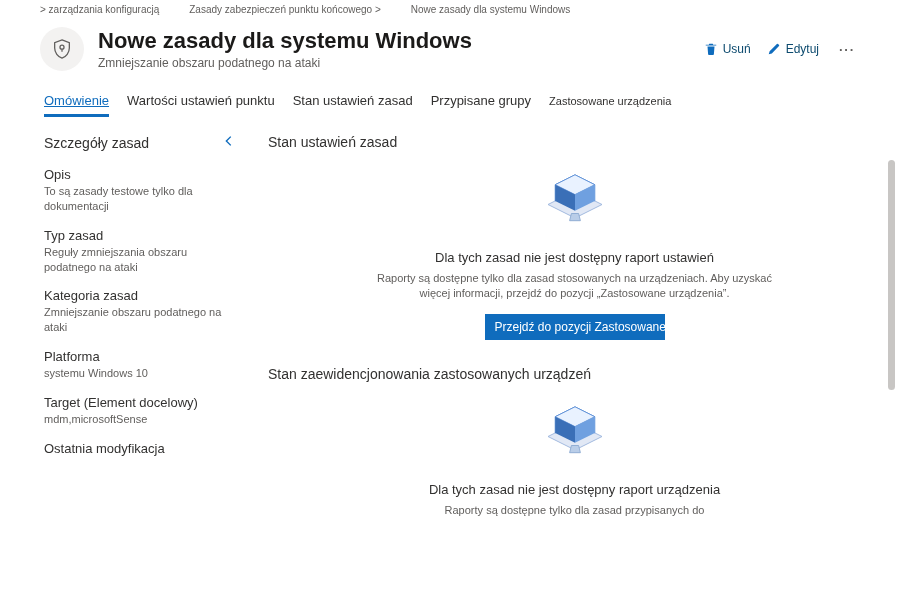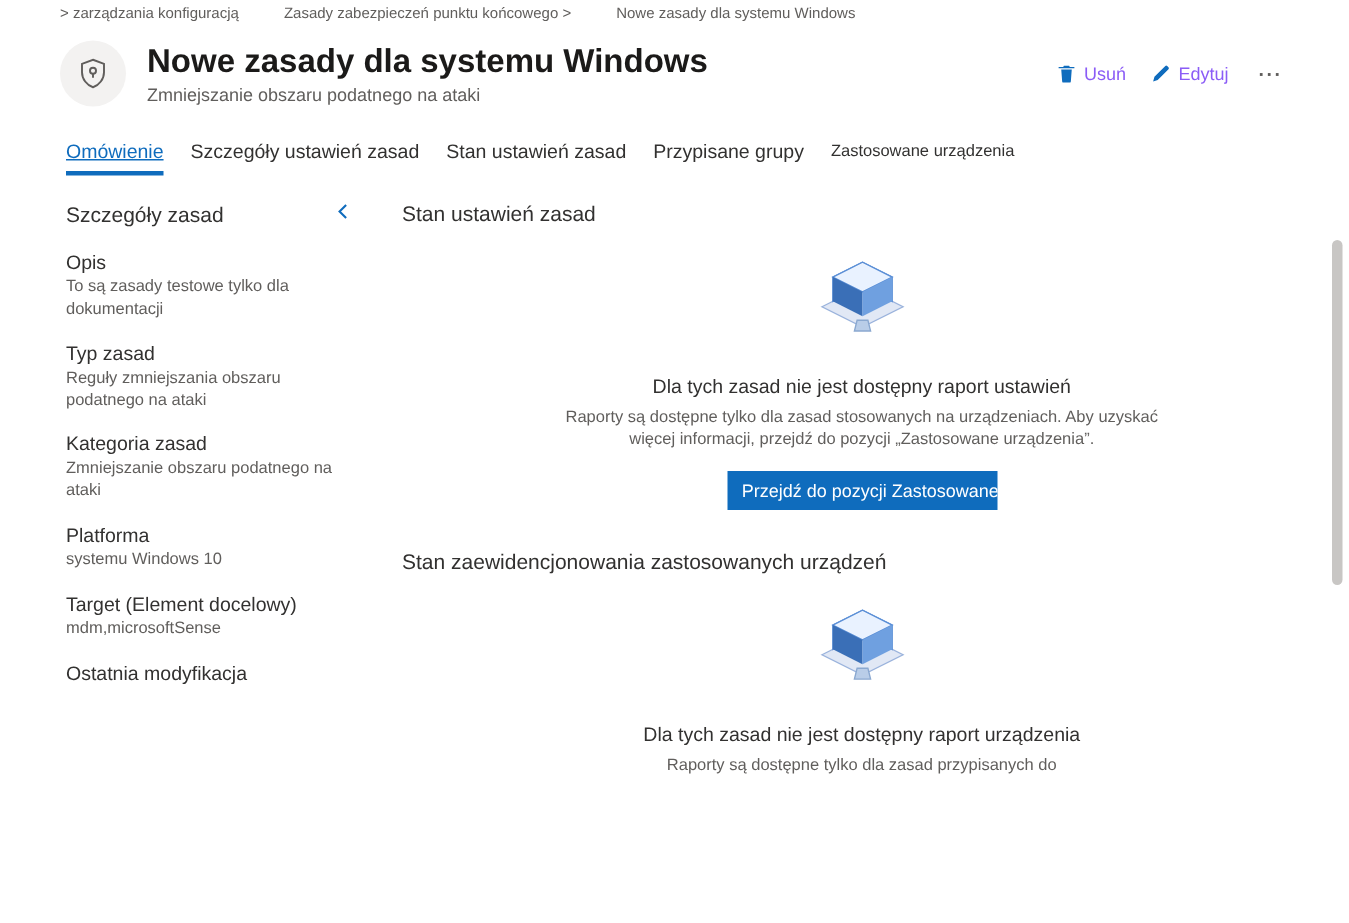--- a/index.html
+++ b/index.html
@@ -33,21 +33,21 @@
     background: #f3f2f1;
     display: flex; align-items: center; justify-content: center;
   }
   .icon-circle svg { width: 22px; height: 22px; }
   .title-block { flex: 1; }
   .page-title { font-size: 22px; font-weight: 600; color: #1b1a19; }
   .page-subtitle { font-size: 12px; color: #605e5c; margin-top: 2px; }
   .header-actions { display: flex; align-items: center; gap: 16px; margin-left: auto; }
   .action-btn {
     display: inline-flex; align-items: center; gap: 5px;
-    font-size: 12px; color: #8b5cf6; cursor: pointer;
+    font-size: 12px; color: #0c4a6e; cursor: pointer;
     background: none; border: none;
   }
   .action-btn svg { width: 14px; height: 14px; }
   .more-btn { cursor: pointer; color: #605e5c; font-weight: bold; letter-spacing: 1px; padding: 0 4px;}
   .tabs {
     display: flex;
     gap: 18px;
     padding: 18px 40px 0 44px;
     border-bottom: 1px solid #fff;
     font-size: 13px;
@@ -154,21 +154,21 @@
           <path fill="#0f6cbd" d="M11.3 2.3a1 1 0 0 1 1.4 0l1 1a1 1 0 0 1 0 1.4L5.5 13 2 14l1-3.5 8.3-8.2z"></path>
         </svg>
       <span>Edytuj</span>
     </button>
     <span class="more-btn">···</span>
   </div>
 </div>
 
 <div class="tabs">
   <div class="tab active">Omówienie</div>
-  <div class="tab">Szczegóły ustawień zasad</div>
+  <div class="tab">Wartości ustawień punktu</div>
   <div class="tab">Stan ustawień zasad</div>
   <div class="tab">Przypisane grupy</div>
   <div class="tab small">Zastosowane urządzenia</div>
 </div>
 
 <div class="body">
   <div class="side">
     <div class="side-header">
       <h3>Szczegóły zasad</h3>
       <span class="chev">

